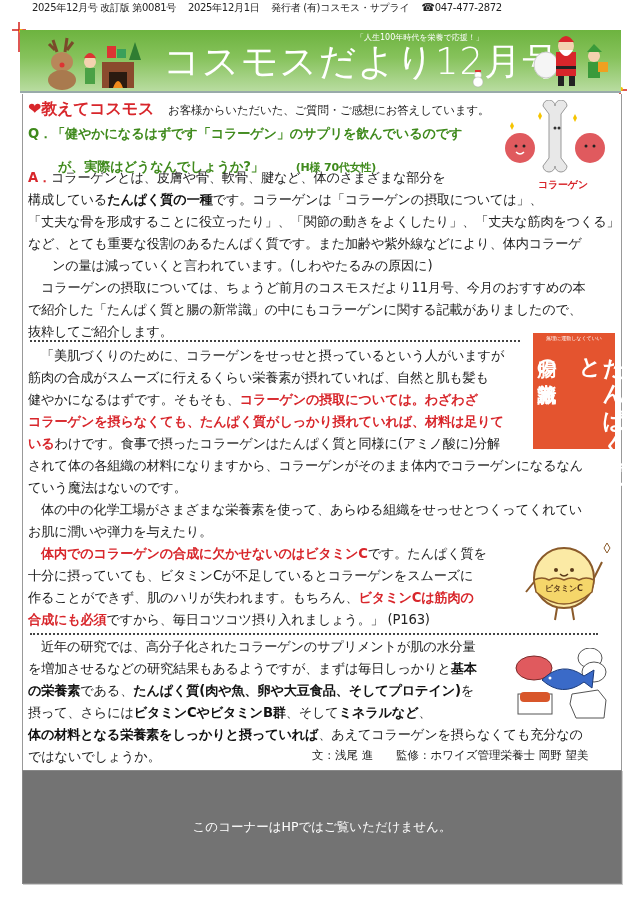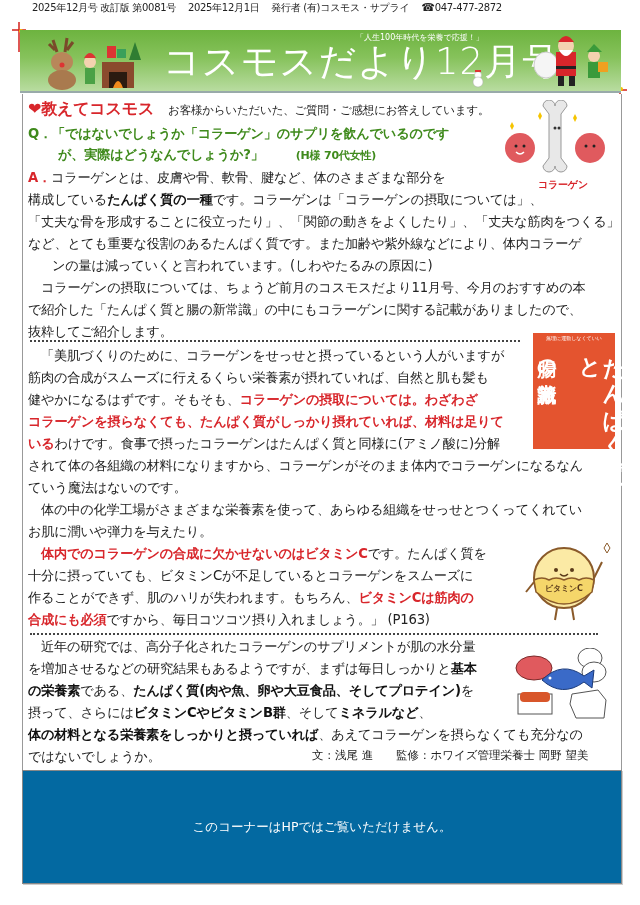--- a/index.html
+++ b/index.html
@@ -17,21 +17,21 @@
   .ribbon-r { position:absolute; left:613px; top:70px; width:14px; height:30px; }
   .deco { position:absolute; }
   .panel { position:absolute; left:22px; top:94px; width:598px; height:676px; border:1px solid #999; border-top:none; background:#fff; }
   .p { position:absolute; left:28px; font-size:13.2px; line-height:22px; white-space:nowrap; color:#222; letter-spacing:-0.2px; }
   .red { color:#d8262b; font-weight:bold; }
   .b { font-weight:bold; color:#111; }
   .green { color:#3f8a1c; font-weight:bold; }
   .heading { font-size:16px; font-weight:bold; color:#d8262b; }
   .lead { font-size:11.5px; color:#222; }
   .dotline { position:absolute; left:70px; width:455px; border-top:2px dotted #444; }
-  .blue { position:absolute; left:22px; top:770px; width:598px; height:112px; background:#0369a1; border:1px solid #888; box-shadow:1px 1px 0 #ccc; }
+  .blue { position:absolute; left:22px; top:770px; width:598px; height:112px; background:#737373; border:1px solid #888; box-shadow:1px 1px 0 #ccc; }
   .blue-text { position:absolute; left:0; width:100%; top:48px; text-align:center; font-size:12.5px; color:#fff; }
   .credit { position:absolute; top:748px; font-size:11.5px; color:#222; white-space:nowrap; }
   .book { position:absolute; left:533px; top:333px; width:82px; height:116px; background:#e4542f; color:#fff; }
   .book .t1 { position:absolute; left:45px; top:10px; font-size:22px; font-weight:bold; writing-mode:vertical-rl; line-height:24px; }
   .book .t2 { position:absolute; left:5px; top:14px; font-size:19px; font-weight:bold; writing-mode:vertical-rl; line-height:20px; }
   .book .top { position:absolute; left:0; top:2px; width:100%; text-align:center; font-size:5px; }
 </style>
 </head>
 <body>
 
@@ -92,22 +92,22 @@
     </svg>
 </div>
 
 <div class="panel"></div>
 
 <div class="p" style="top:98px;">
   <span class="heading">❤教えてコスモス</span>
   <span class="lead" style="margin-left:10px;">お客様からいただいた、ご質問・ご感想にお答えしています。</span>
 </div>
 
-<div class="p green" style="top:123px;">Q．「ではないでしょうか「コラーゲン」のサプリを飲んでいるのです</div>
-<div class="p" style="top:144px;left:58px;">
+<div class="p green" style="top:123px;">Q．「健やかになるはずです「コラーゲン」のサプリを飲んでいるのです</div>
+<div class="p" style="top:156px;left:58px;">
   <span class="green">が、実際はどうなんでしょうか?」</span>
   <span class="green" style="font-size:11px;margin-left:28px;">(H様 70代女性)</span>
 </div>
 
 <svg class="deco" style="left:498px;top:100px;" width="115" height="80" viewBox="0 0 115 80">
   <path d="M45 6 a6 6 0 0 1 12 0 a6 6 0 0 1 12 0 L63 14 L63 58 L69 66 a6 6 0 0 1 -12 0 a6 6 0 0 1 -12 0 L51 58 L51 14 Z" fill="#e8e8e8" stroke="#999"></path>
   <circle cx="57" cy="28" r="1.5" fill="#333"></circle>
     <circle cx="61" cy="28" r="1.5" fill="#333"></circle>
   <circle cx="22" cy="48" r="15" fill="#e05a5e"></circle>
   <circle cx="18" cy="46" r="1.5" fill="#222"></circle>

